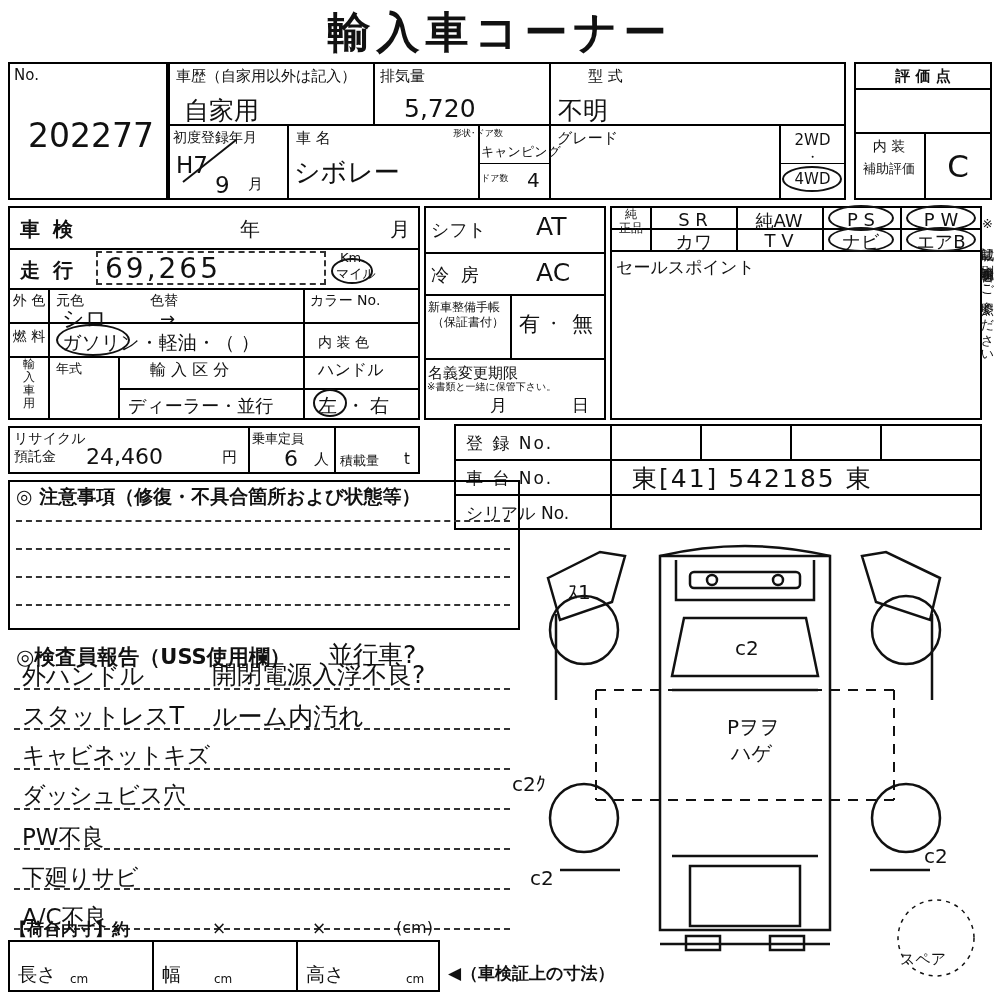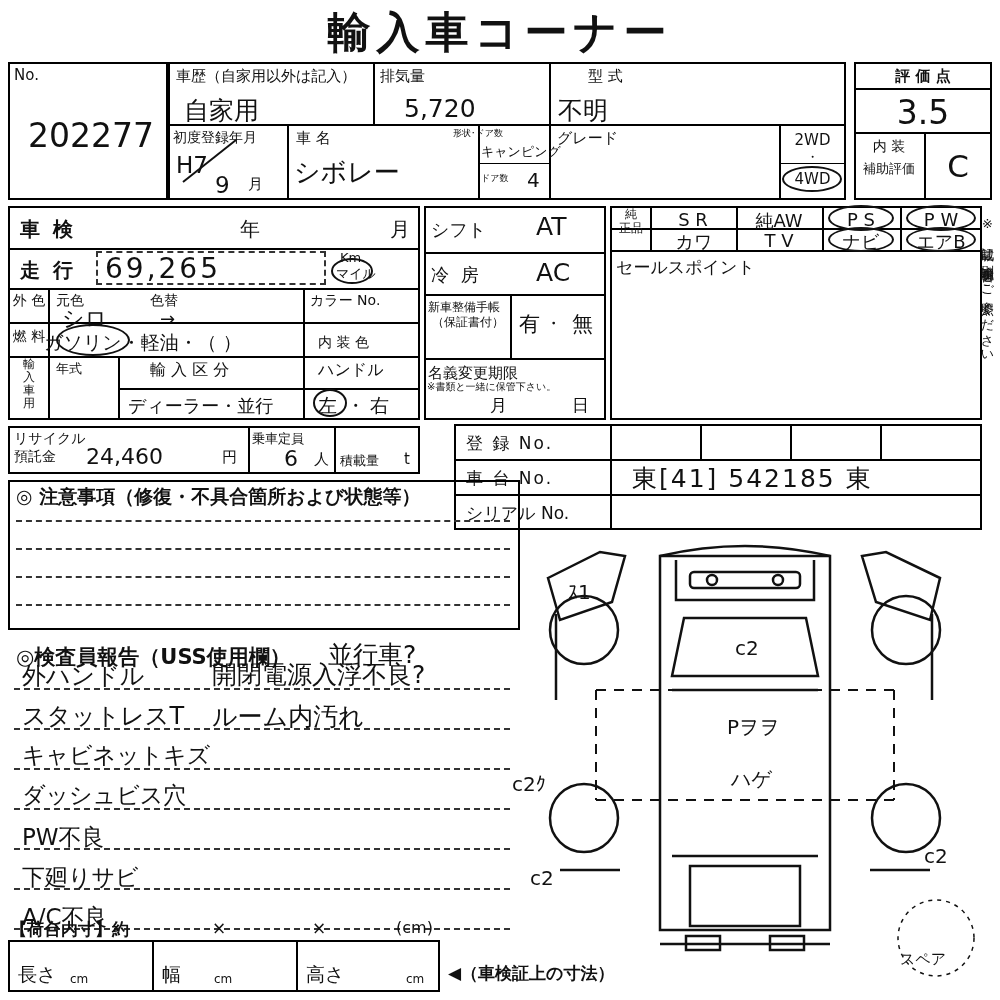--- a/index.html
+++ b/index.html
@@ -107,21 +107,20 @@
   <div class="lbl txtc" style="left:779px; top:131px; width:67px; font-size:15px;">2WD</div>
   <div class="lbl txtc" style="left:779px; top:149px; width:67px; font-size:12px;">・</div>
   <div class="lbl txtc" style="left:779px; top:170px; width:67px; font-size:15px;">4WD</div>
   <div style="position:absolute; left:782px; top:166px; width:60px; height:26px; border:2px solid #111; border-radius:50%;"></div>
 
   <div class="bx" style="left:854px; top:62px; width:138px; height:138px;"></div>
   <div class="hline" style="left:854px; top:88px; width:138px;"></div>
   <div class="hline" style="left:854px; top:132px; width:138px;"></div>
   <div class="vline" style="left:924px; top:132px; height:68px;"></div>
   <div class="lbl txtc b" style="left:854px; top:67px; width:138px; font-size:15px;">評 価 点</div>
-  <div class="hand txtc" style="left:854px; top:93px; width:138px; font-size:33px;">3.5</div>
   <div class="lbl txtc" style="left:856px; top:138px; width:66px; font-size:14px;">内 装</div>
   <div class="lbl txtc" style="left:856px; top:160px; width:66px; font-size:13px;">補助評価</div>
   <div class="hand txtc" style="left:924px; top:148px; width:68px; font-size:31px;">C</div>
 
   <div class="bx" style="left:8px; top:206px; width:412px; height:214px;"></div>
   <div class="hline" style="left:8px; top:248px; width:412px;"></div>
   <div class="hline" style="left:8px; top:288px; width:412px;"></div>
   <div class="hline" style="left:8px; top:322px; width:412px;"></div>
   <div class="hline" style="left:8px; top:356px; width:412px;"></div>
   <div class="vline" style="left:48px; top:288px; height:132px;"></div>
@@ -145,21 +144,21 @@
   </svg>
 
   <div class="lbl txtc" style="left:10px; top:292px; width:38px; font-size:14px;">外 色</div>
   <div class="lbl" style="left:56px; top:292px; font-size:14px;">元色</div>
   <div class="lbl" style="left:150px; top:292px; font-size:14px;">色替</div>
   <div class="lbl" style="left:310px; top:292px; font-size:14px;">カラー No.</div>
   <div class="hand" style="left:62px; top:304px; font-size:22px;">シロ</div>
   <div class="hand" style="left:160px; top:308px; font-size:18px;">→</div>
 
   <div class="lbl txtc" style="left:10px; top:328px; width:38px; font-size:14px;">燃 料</div>
-  <div class="lbl" style="left:44px; top:330px; font-size:19px;">ガソリン・軽油・（        ）</div>
+  <div class="lbl" style="left:62px; top:330px; font-size:19px;">ガソリン・軽油・（        ）</div>
   <div style="position:absolute; left:56px; top:324px; width:74px; height:32px; border:2px solid #111; border-radius:50%;"></div>
   <div class="lbl" style="left:318px; top:334px; font-size:14px;">内 装 色</div>
 
   <div class="lbl txtc" style="left:12px; top:358px; width:34px; font-size:12px; line-height:13px;">輸<br>入<br>車<br>用</div>
   <div class="lbl" style="left:56px; top:360px; font-size:13px;">年式</div>
   <div class="lbl" style="left:150px; top:360px; font-size:16px;">輸 入 区 分</div>
   <div class="lbl" style="left:318px; top:360px; font-size:16px;">ハンドル</div>
   <div class="lbl" style="left:128px; top:394px; font-size:18px;">ディーラー・並行</div>
   <div class="lbl" style="left:318px; top:393px; font-size:19px;">左</div>
   <div class="lbl" style="left:346px; top:393px; font-size:19px;">・</div>
@@ -333,18 +332,18 @@
     </g>
 
     <circle cx="936" cy="938" r="38" fill="none" stroke="#111" stroke-width="1.5" stroke-dasharray="4 5"></circle>
   </svg>
 
   <div class="lbl" style="left:900px; top:950px; font-size:15px;">スペア</div>
 
   <div class="hand" style="left:568px; top:580px; font-size:20px;">ｽ1</div>
   <div class="hand" style="left:735px; top:636px; font-size:20px;">c2</div>
   <div class="hand" style="left:727px; top:714px; font-size:20px;">Pヲヲ</div>
-  <div class="hand" style="left:731px; top:740px; font-size:20px;margin-top:26px;">ハゲ</div>
+  <div class="hand" style="left:731px; top:740px; font-size:20px;">ハゲ</div>
   <div class="hand" style="left:512px; top:772px; font-size:20px;">c2ｸ</div>
   <div class="hand" style="left:530px; top:866px; font-size:20px;">c2</div>
   <div class="hand" style="left:924px; top:844px; font-size:20px;">c2</div>
 
 </div>
 
 </body></html>

